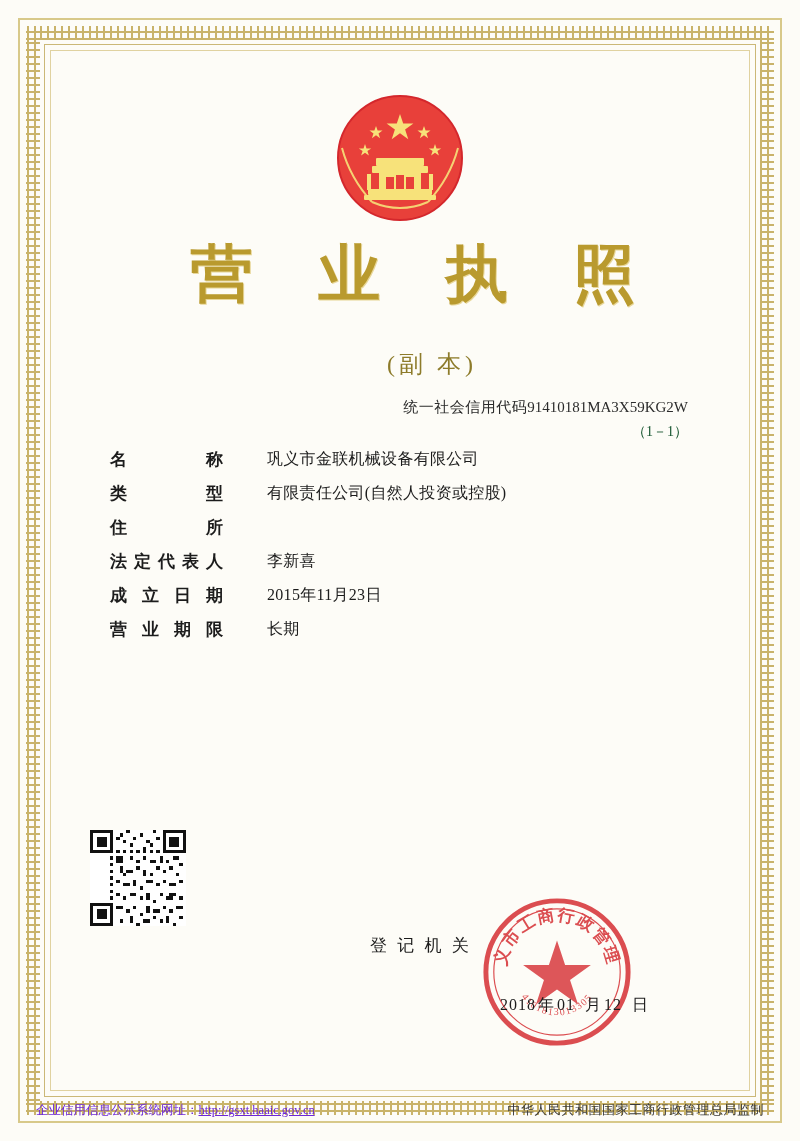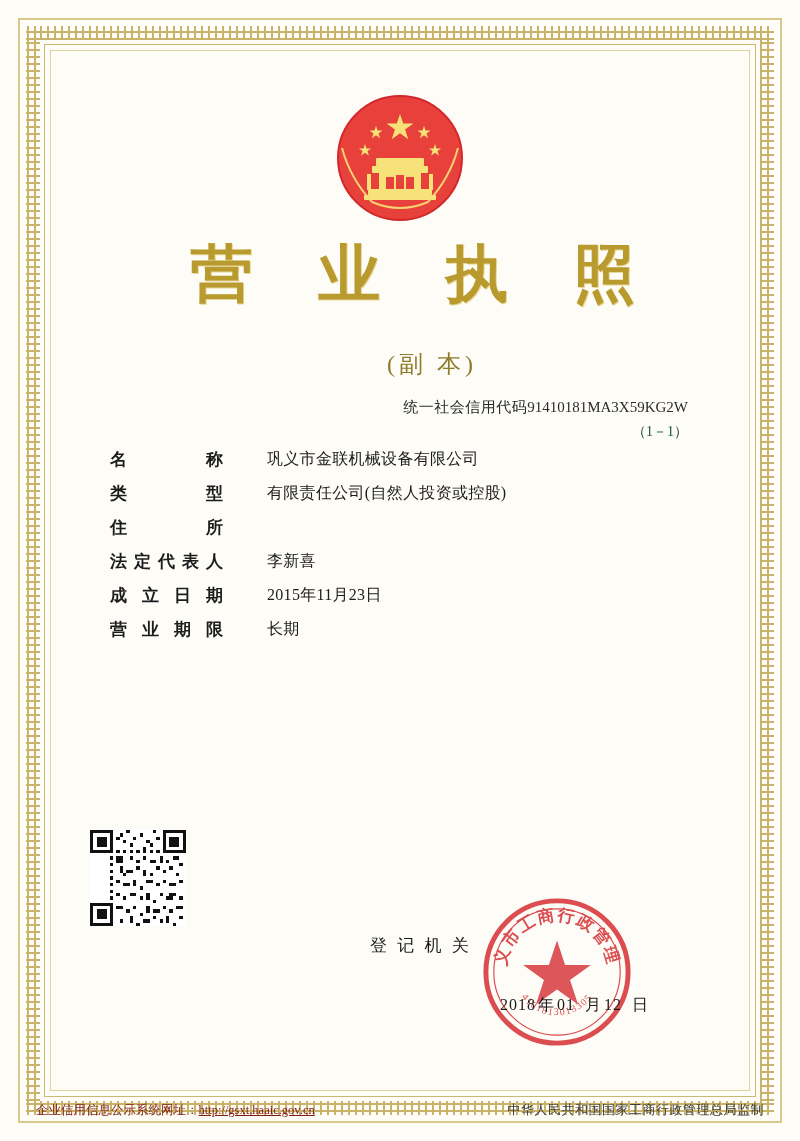--- a/index.html
+++ b/index.html
@@ -205,21 +205,21 @@
     height: 158px;
     opacity: 0.82;
   }
 
   
   .footer-left {
     position: absolute;
     left: 36px;
     bottom: 22px;
     font-size: 12.5px;
-    color: #7f1d1d;
+    color: #6d28d9;
   }
   .footer-left .url {
     text-decoration: underline;
     font-family: "Liberation Serif", serif;
   }
   .footer-right {
     position: absolute;
     right: 36px;
     bottom: 22px;
     font-size: 13px;

